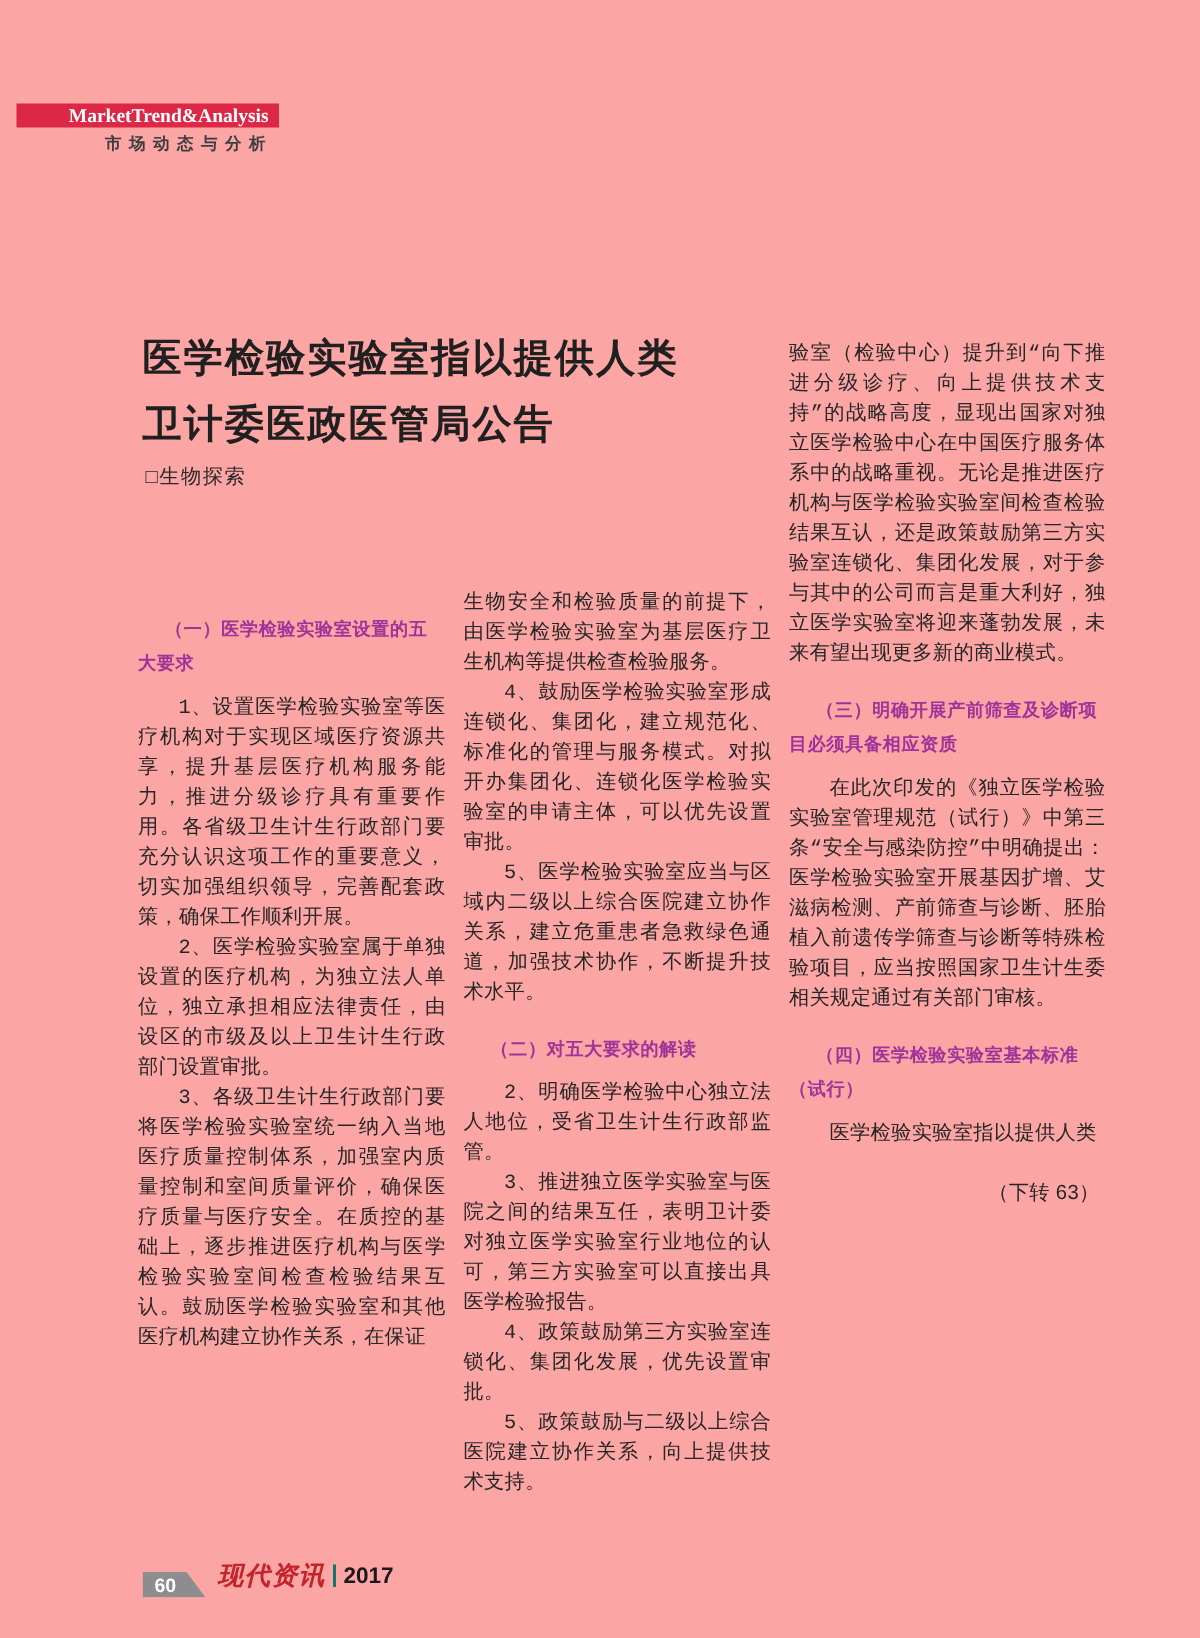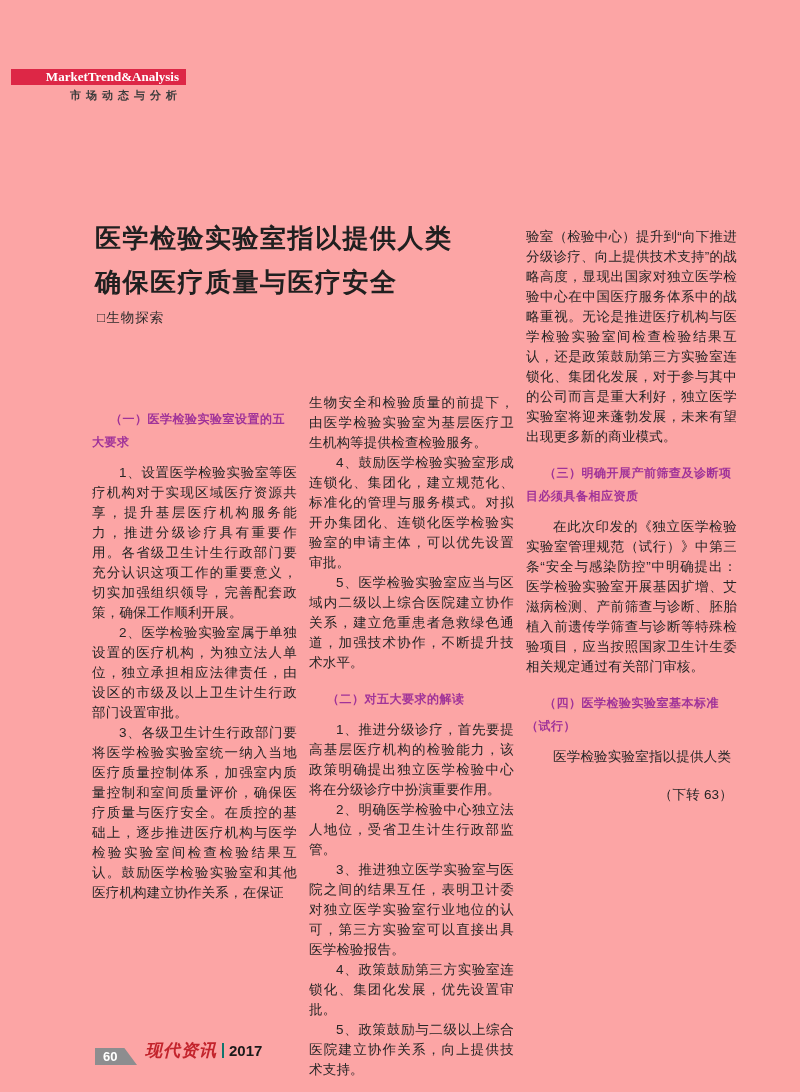--- a/index.html
+++ b/index.html
@@ -61,21 +61,21 @@
     font-size: 13.5px;
     line-height: 20px;
     color: var(--body-text, #262626);
     letter-spacing: 0.2px;
   }
   #col-1 { left: 92px;  top: 393px; width: 205px; }
   #col-2 { left: 309px; top: 393px; width: 205px; }
   #col-3 { left: 526px; top: 227px; width: 211px; }
 
   .blk { margin: 0; }
-  .blk.p { text-indent: 2em; }
+  .blk.p { text-indent: 2em; font-family: Liberation Mono, monospace; }
   .blk.p.noindent { text-indent: 0; }
   .blk.h {
     font-size: 12px; line-height: 23px;
     font-weight: bold;
     color: var(--heading-magenta, #a03399);
     margin: 15px 0 9px;
     text-indent: 1.5em;
     text-align: left;
     letter-spacing: 0.5px;
   }
@@ -123,37 +123,36 @@
 </head>
 <body>
 
 <div class="page">
 
   <div class="banner">MarketTrend&amp;Analysis</div>
   <div class="banner-sub">市场动态与分析</div>
 
   <div class="title">
     <div>医学检验实验室指以提供人类</div>
-    <div>确保医疗质量与医疗安全</div>
+    <div>卫计委医政医管局公告</div>
   </div>
 
   <div class="byline">□生物探索</div>
 
   <div class="column" id="col-1">
       <div class="blk h">（一）医学检验实验室设置的五大要求</div>
       <div class="blk p">1、设置医学检验实验室等医疗机构对于实现区域医疗资源共享，提升基层医疗机构服务能力，推进分级诊疗具有重要作用。各省级卫生计生行政部门要充分认识这项工作的重要意义，切实加强组织领导，完善配套政策，确保工作顺利开展。</div>
       <div class="blk p">2、医学检验实验室属于单独设置的医疗机构，为独立法人单位，独立承担相应法律责任，由设区的市级及以上卫生计生行政部门设置审批。</div>
       <div class="blk p">3、各级卫生计生行政部门要将医学检验实验室统一纳入当地医疗质量控制体系，加强室内质量控制和室间质量评价，确保医疗质量与医疗安全。在质控的基础上，逐步推进医疗机构与医学检验实验室间检查检验结果互认。鼓励医学检验实验室和其他医疗机构建立协作关系，在保证</div>
     </div>
   <div class="column" id="col-2">
       <div class="blk p noindent">生物安全和检验质量的前提下，由医学检验实验室为基层医疗卫生机构等提供检查检验服务。</div>
       <div class="blk p">4、鼓励医学检验实验室形成连锁化、集团化，建立规范化、标准化的管理与服务模式。对拟开办集团化、连锁化医学检验实验室的申请主体，可以优先设置审批。</div>
       <div class="blk p">5、医学检验实验室应当与区域内二级以上综合医院建立协作关系，建立危重患者急救绿色通道，加强技术协作，不断提升技术水平。</div>
       <div class="blk h">（二）对五大要求的解读</div>
-      <div class="blk p">1、推进分级诊疗，首先要提高基层医疗机构的检验能力，该政策明确提出独立医学检验中心将在分级诊疗中扮演重要作用。</div>
       <div class="blk p">2、明确医学检验中心独立法人地位，受省卫生计生行政部监管。</div>
       <div class="blk p">3、推进独立医学实验室与医院之间的结果互任，表明卫计委对独立医学实验室行业地位的认可，第三方实验室可以直接出具医学检验报告。</div>
       <div class="blk p">4、政策鼓励第三方实验室连锁化、集团化发展，优先设置审批。</div>
       <div class="blk p">5、政策鼓励与二级以上综合医院建立协作关系，向上提供技术支持。</div>
     </div>
   <div class="column" id="col-3">
       <div class="blk p noindent">验室（检验中心）提升到“向下推进分级诊疗、向上提供技术支持”的战略高度，显现出国家对独立医学检验中心在中国医疗服务体系中的战略重视。无论是推进医疗机构与医学检验实验室间检查检验结果互认，还是政策鼓励第三方实验室连锁化、集团化发展，对于参与其中的公司而言是重大利好，独立医学实验室将迎来蓬勃发展，未来有望出现更多新的商业模式。</div>
       <div class="blk h">（三）明确开展产前筛查及诊断项目必须具备相应资质</div>
       <div class="blk p">在此次印发的《独立医学检验实验室管理规范（试行）》中第三条“安全与感染防控”中明确提出：医学检验实验室开展基因扩增、艾滋病检测、产前筛查与诊断、胚胎植入前遗传学筛查与诊断等特殊检验项目，应当按照国家卫生计生委相关规定通过有关部门审核。</div>
       <div class="blk h">（四）医学检验实验室基本标准（试行）</div>

